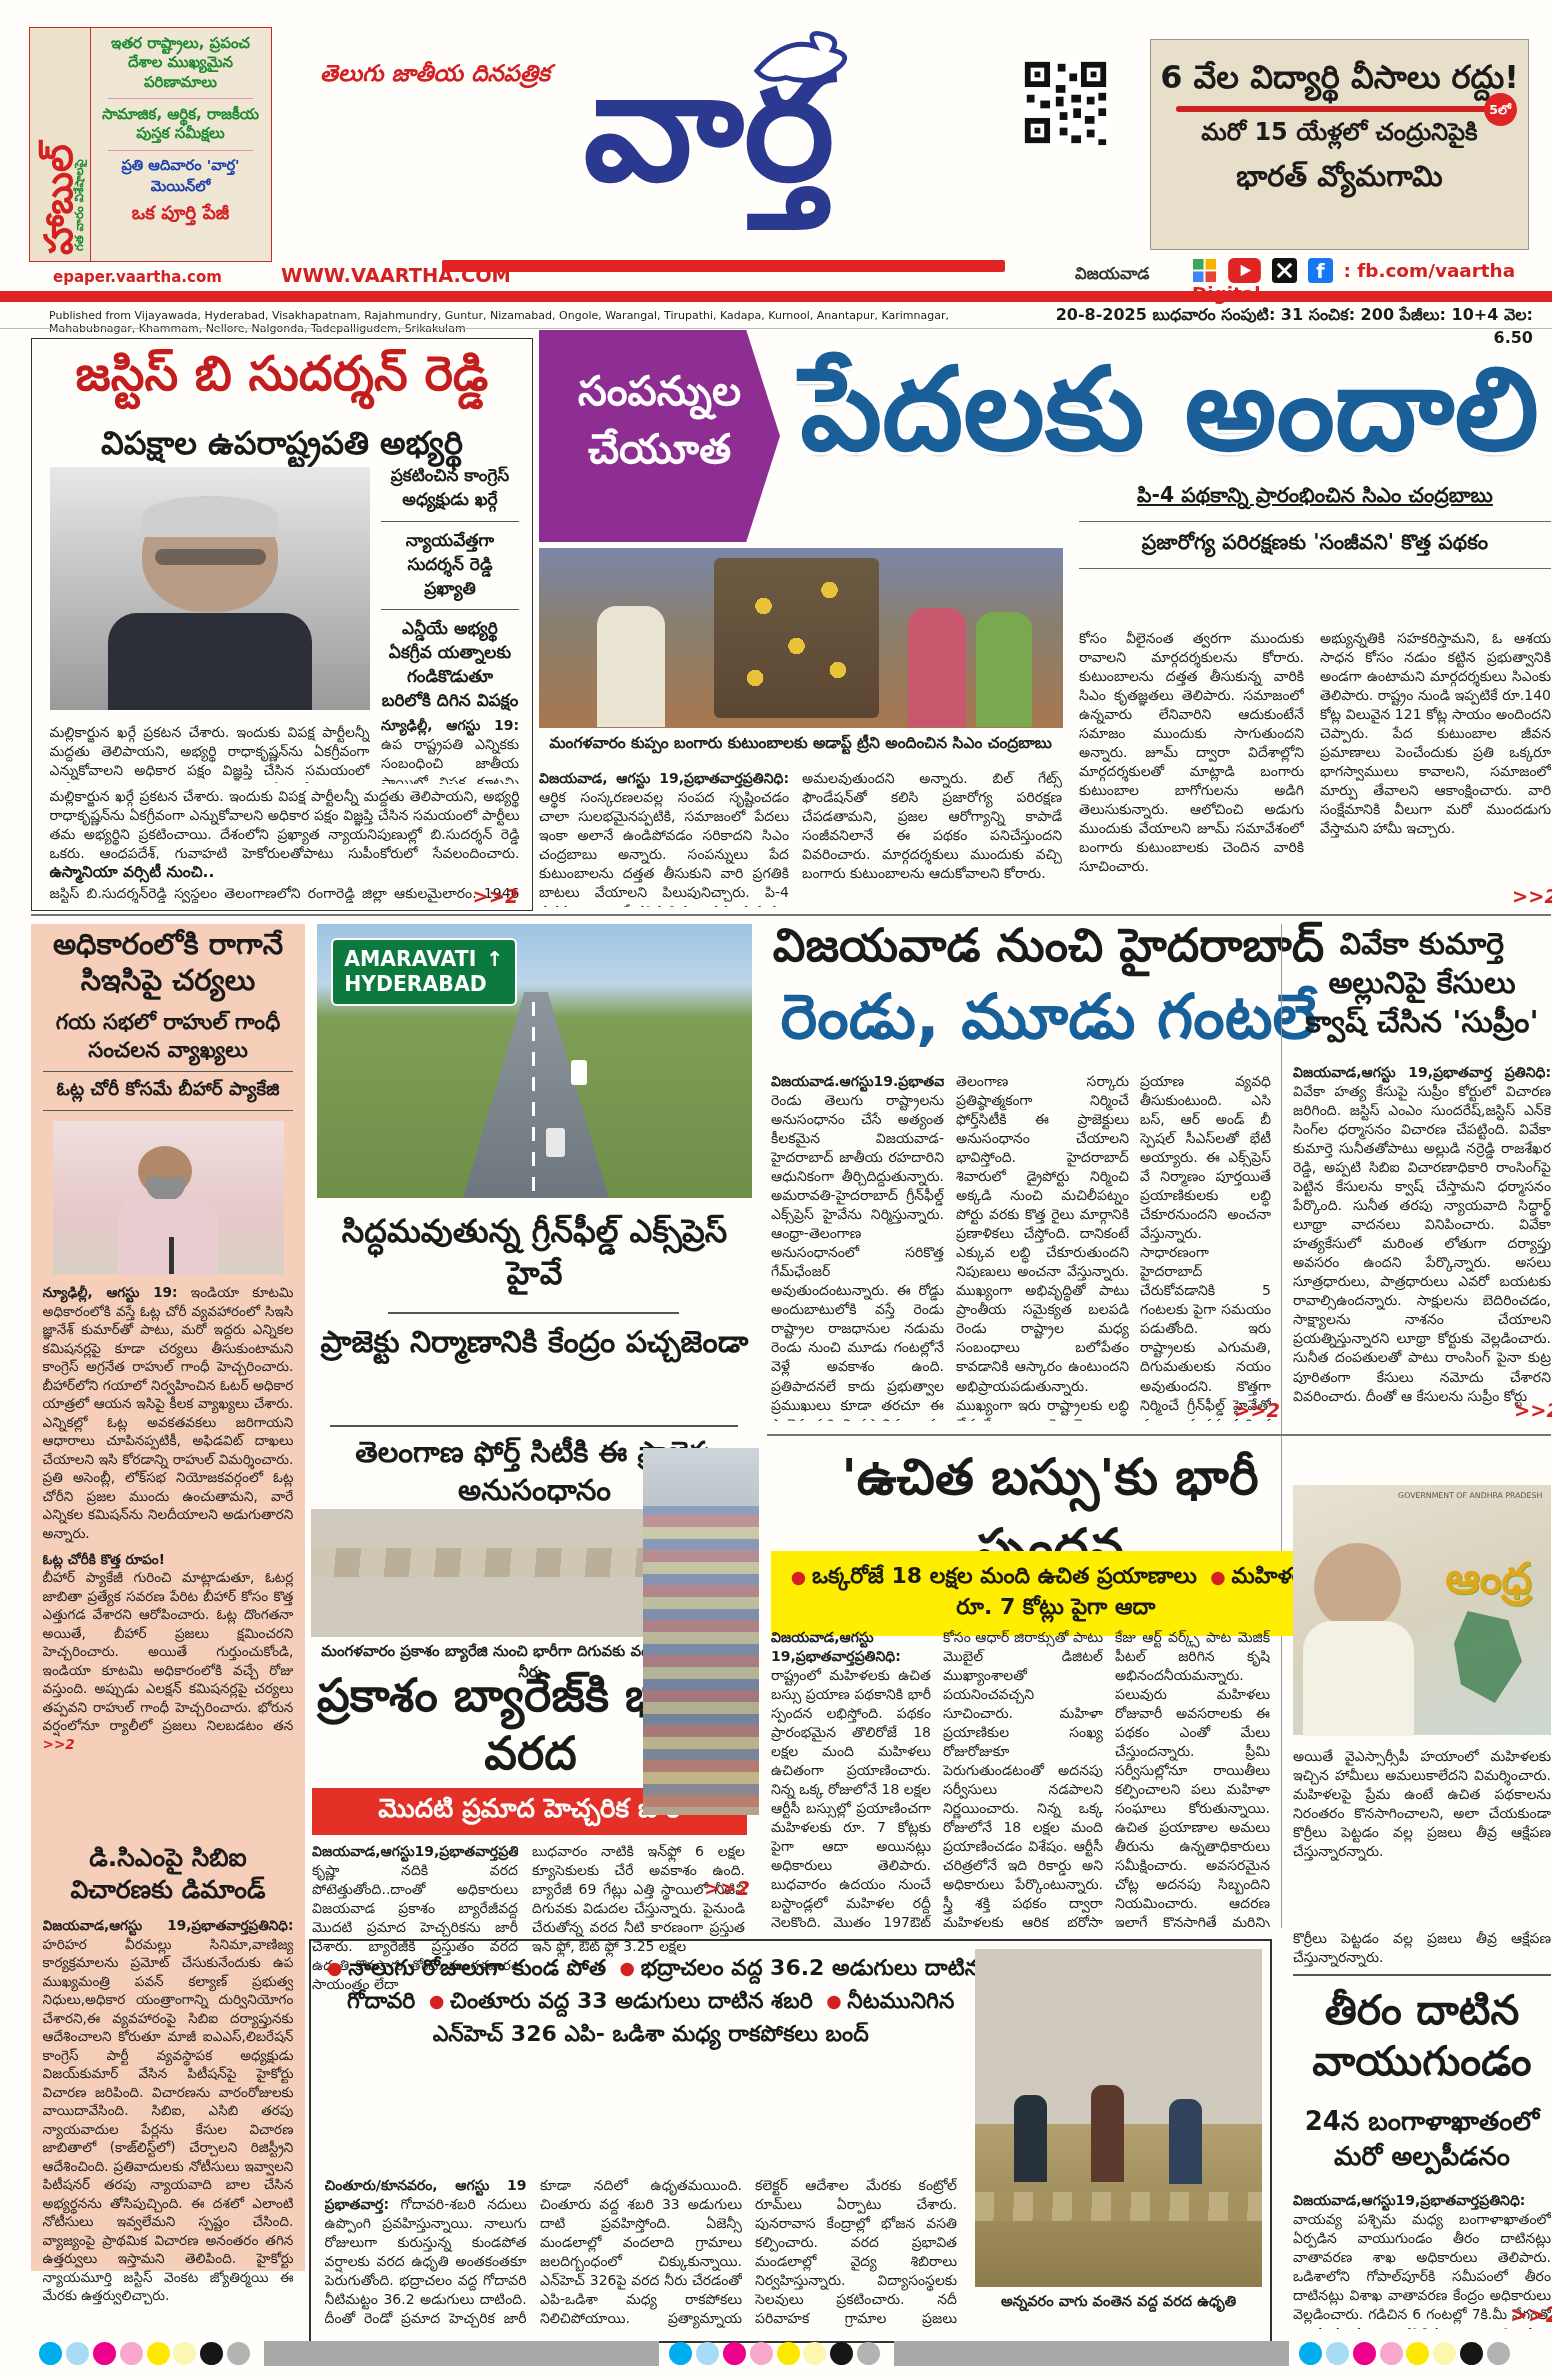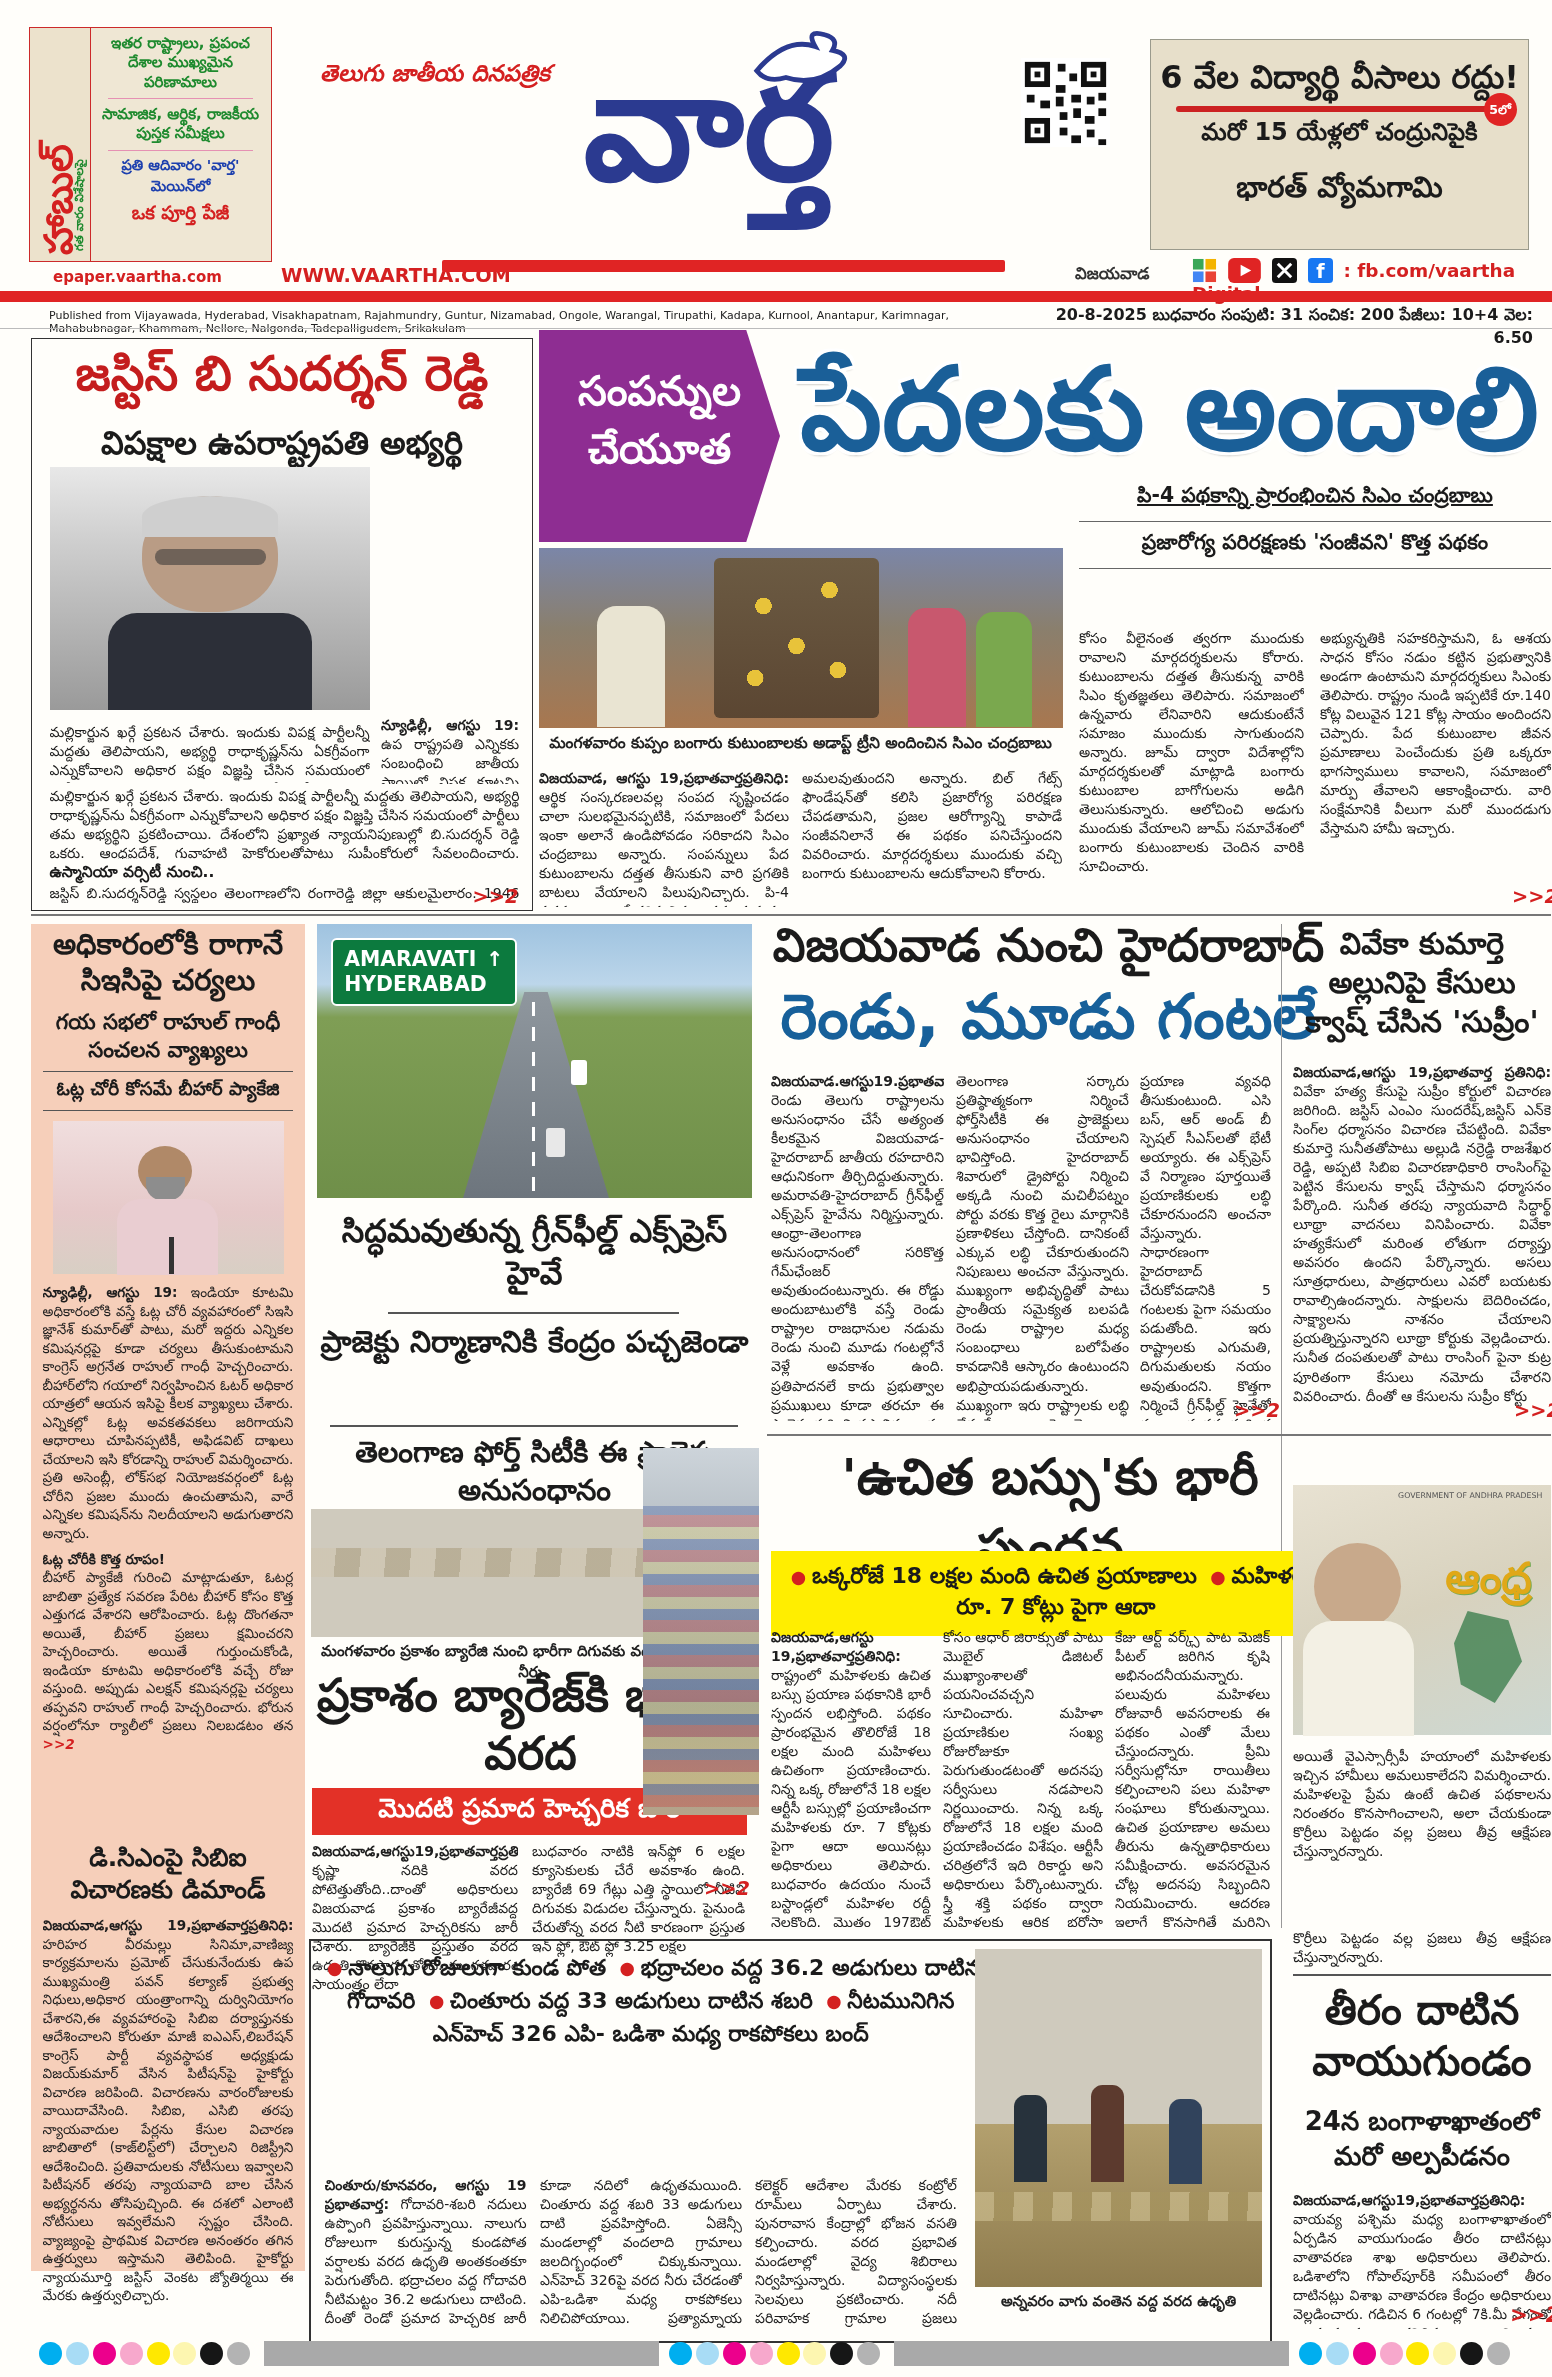--- a/index.html
+++ b/index.html
@@ -97,21 +97,21 @@
         <rect x="80" y="84" width="8" height="6"></rect>
     </g>
   </svg>
 
   <div class="abs" style="left:1150px;top:39px;width:377px;height:209px;background:#e7dfca;border:1px solid #9a9a8c;">
     <div class="c bold" style="font-size:32px;margin-top:15.5px;line-height:1.35;">6 వేల విద్యార్థి వీసాలు రద్దు!</div>
     <div style="position:relative;margin:7.8px 25px 5.8px 25px;height:5.8px;background:#c22;border-radius:2.9px;">
       <div class="abs" style="right:-13.6px;top:-13.6px;width:33px;height:33px;background:#e02424;border-radius:50%;color:#fff;font-size:12.6px;font-weight:700;text-align:center;line-height:33px;">5లో</div>
     </div>
     <div class="c bold" style="font-size:24px;">మరో 15 యేళ్లలో చంద్రునిపైకి</div>
-    <div class="c bold" style="font-size:29px;margin-top:18px;">భారత్ వ్యోమగామి</div>
+    <div class="c bold" style="font-size:29px;margin-top:7px;">భారత్ వ్యోమగామి</div>
   </div>
 
   <div class="abs bold" style="left:1075px;top:264px;font-size:16.5px;color:#333;">విజయవాడ</div>
   <div class="abs" style="left:1192px;top:258px;">
     <svg class="icon" width="25" height="25" viewBox="0 0 26 26">
       <rect x="1" y="1" width="11" height="11" fill="#3aa757"></rect>
         <rect x="14" y="1" width="11" height="11" fill="#f4b400"></rect>
       <rect x="1" y="14" width="11" height="11" fill="#4285f4"></rect>
         <rect x="14" y="14" width="11" height="11" fill="#ea4335"></rect>
     </svg>
@@ -136,20 +136,25 @@
   <div class="abs" style="left:0;top:328px;width:1553px;height:1px;background:#bbb;"></div>
 
   <div class="abs" style="left:31px;top:338px;width:500px;height:571px;border:1.9px solid #333;">
     <div class="c bold" style="font-size:48px;color:#c41d1d;margin-top:5.8px;">జస్టిస్ బి సుదర్శన్ రెడ్డి</div>
     <div class="c bold" style="font-size:32px;margin-top:11.6px;">విపక్షాల ఉపరాష్ట్రపతి అభ్యర్థి</div>
     <div class="abs photo" style="left:17.5px;top:128px;width:320px;height:243px;background:linear-gradient(180deg,#e8e8e8 0%,#cfcfcf 30%,#9a9a9a 100%);">
       <div class="abs" style="left:92px;top:29px;width:136px;height:116px;border-radius:50% 50% 45% 45%;background:#b99c85;"></div>
       <div class="abs" style="left:92px;top:29px;width:136px;height:41px;border-radius:50% 50% 0 0;background:#cfcfcf;"></div>
       <div class="abs" style="left:105px;top:82px;width:111px;height:15.5px;background:#333;opacity:.55;border-radius:7.8px;"></div>
       <div class="abs" style="left:58px;top:146px;width:204px;height:97px;background:#2c2f38;border-radius:29px 29px 0 0;"></div>
+    </div>
+    <div class="abs" style="left:349px;top:126px;width:138px;">
+      <div class="bold c sub-u" style="font-size:17px;">ప్రకటించిన కాంగ్రెస్ అధ్యక్షుడు ఖర్గే</div>
+      <div class="bold c sub-u" style="font-size:17px;">న్యాయవేత్తగా సుదర్శన్ రెడ్డి ప్రఖ్యాతి</div>
+      <div class="bold c" style="font-size:17px;">ఎన్డీయే అభ్యర్థి ఏకగ్రీవ యత్నాలకు గండికొడుతూ బరిలోకి దిగిన విపక్షం</div>
     </div>
     <div class="abs body-t ow" style="left:349px;top:377px;width:138px;height:68px;">
       <span class="dl">న్యూఢిల్లీ, ఆగస్టు 19:</span>
       <span>ఉప రాష్ట్రపతి ఎన్నికకు సంబంధించి జాతీయ స్థాయిలో విపక్ష కూటమి నిర్ణయం తీసుకుంది. తమ అభ్యర్థిగా విశ్రాంత న్యాయమూర్తి జస్టిస్ బి.సుదర్శన్ రెడ్డిని ఖరారు చేసింది. ఈ మేరకు కాంగ్రెస్</span>
     </div>
     <div class="abs body-t ow" style="left:17.5px;top:384px;width:320px;height:60px;">మల్లికార్జున ఖర్గే ప్రకటన చేశారు. ఇందుకు విపక్ష పార్టీలన్నీ మద్దతు తెలిపాయని, అభ్యర్థి రాధాకృష్ణన్‌ను ఏకగ్రీవంగా ఎన్నుకోవాలని అధికార పక్షం విజ్ఞప్తి చేసిన సమయంలో పార్టీలు తమ అభ్యర్థిని ప్రకటించాయి. దేశంలోని ప్రఖ్యాత న్యాయనిపుణుల్లో బి.సుదర్శన్ రెడ్డి ఒకరు. ఆంధ్రప్రదేశ్, గువాహటి హైకోర్టులతోపాటు సుప్రీంకోర్టులో సేవలందించారు. సామాజిక, రాజకీయ న్యాయంపై స్పష్టమైన అవగాహన కలిగిన వ్యక్తి. ఉమ్మడి అభ్యర్థిని నిలబెట్టాలని కూటమిలోని పార్టీలన్నీ ఓ అభిప్రాయానికి వచ్చి ఏకగ్రీవంగా ఈ నిర్ణయం తీసుకున్నాయని పేర్కొన్నారు. ప్రతిపక్షాలన్నీ ఒకే పేరును అంగీకరించడం ఎంతో సంతోషంగా ఉందని, ప్రజాస్వామ్యానికి అతిపెద్ద విజయమన్నారు.</div>
     <div class="abs body-t ow" style="left:17.5px;top:448px;width:470px;height:72px;">మల్లికార్జున ఖర్గే ప్రకటన చేశారు. ఇందుకు విపక్ష పార్టీలన్నీ మద్దతు తెలిపాయని, అభ్యర్థి రాధాకృష్ణన్‌ను ఏకగ్రీవంగా ఎన్నుకోవాలని అధికార పక్షం విజ్ఞప్తి చేసిన సమయంలో పార్టీలు తమ అభ్యర్థిని ప్రకటించాయి. దేశంలోని ప్రఖ్యాత న్యాయనిపుణుల్లో బి.సుదర్శన్ రెడ్డి ఒకరు. ఆంధ్రప్రదేశ్, గువాహటి హైకోర్టులతోపాటు సుప్రీంకోర్టులో సేవలందించారు. సామాజిక, రాజకీయ న్యాయంపై స్పష్టమైన అవగాహన కలిగిన వ్యక్తి. ఉమ్మడి అభ్యర్థిని నిలబెట్టాలని కూటమిలోని పార్టీలన్నీ ఓ అభిప్రాయానికి వచ్చి ఏకగ్రీవంగా ఈ నిర్ణయం తీసుకున్నాయని పేర్కొన్నారు. ప్రతిపక్షాలన్నీ ఒకే పేరును అంగీకరించడం ఎంతో సంతోషంగా ఉందని, ప్రజాస్వామ్యానికి అతిపెద్ద విజయమన్నారు.</div>
     <div class="abs bold" style="left:17.5px;top:524px;font-size:15.5px;">ఉస్మానియా వర్సిటీ నుంచి..</div>
     <div class="abs body-t ow" style="left:17.5px;top:545px;width:470px;height:19.4px;">జస్టిస్ బి.సుదర్శన్‌రెడ్డి స్వస్థలం తెలంగాణలోని రంగారెడ్డి జిల్లా ఆకులమైలారం. 1946 జూలైలో జన్మించిన ఆయన 1971లో ఉస్మానియా యూనివర్సిటీలో లా పూర్తి చేశారు.</div>
     <div class="abs more" style="right:13.6px;bottom:1.9px;font-size:19.4px;">&gt;&gt;2</div>

